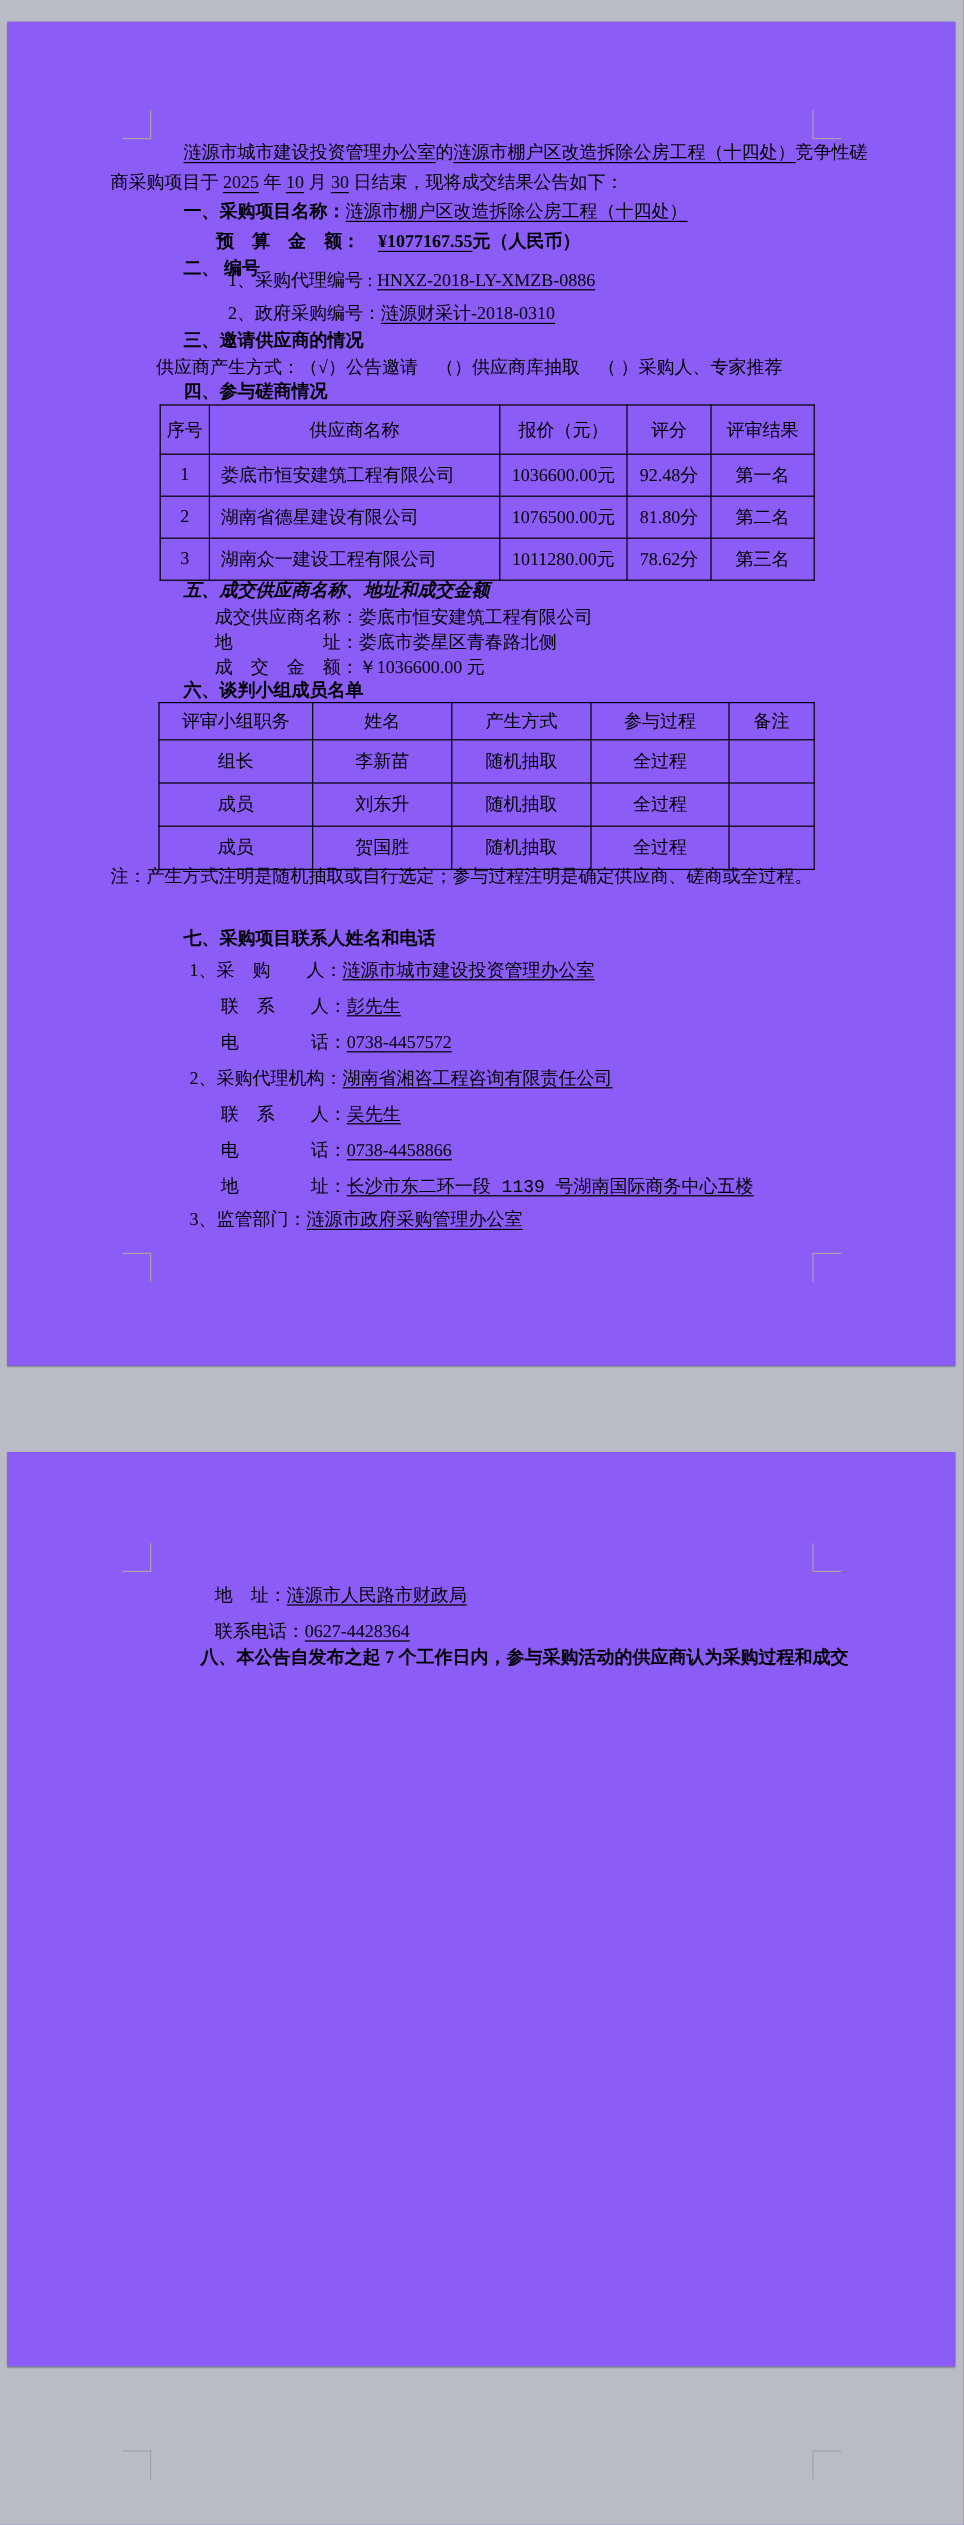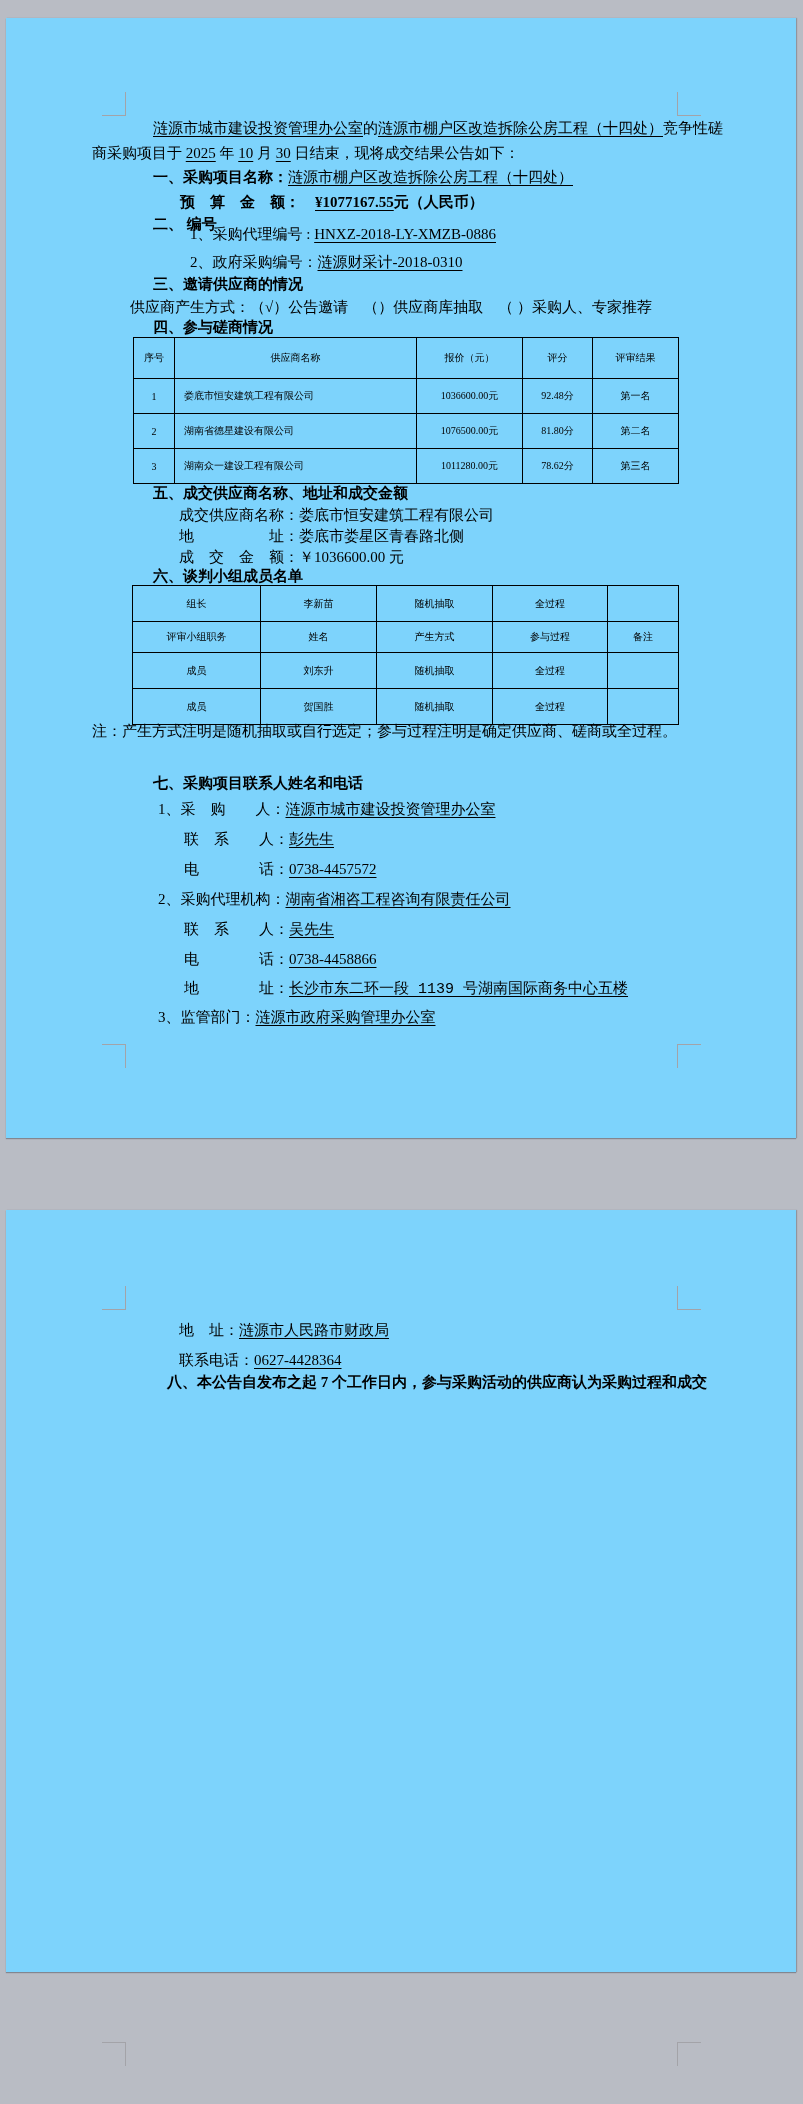--- a/index.html
+++ b/index.html
@@ -2,36 +2,36 @@
 <html><head>
 <meta charset="utf-8">
 <style>
   html,body{margin:0;padding:0;}
   body{
     width:803px;height:2104px;position:relative;overflow:hidden;
     background:#b9bcc4;
     font-family:"Liberation Serif",serif;color:#000;
   }
   .page{
-    position:absolute;left:6px;width:790px;background:#7dd3fc;
+    position:absolute;left:6px;width:790px;background:#8b5cf6;
     box-shadow:0 1px 1px rgba(90,95,105,.55), 1px 0 1px rgba(90,95,105,.35);
   }
   #page1{top:18px;height:1120px;}
   #page2{top:1210px;height:762px;}
   .ln{position:absolute;white-space:nowrap;font-size:15px;line-height:19px;}
   .b{font-weight:bold;}
   .u{text-decoration:underline;text-underline-offset:3px;}
   .crop{position:absolute;width:23px;height:23px;border:0 solid #a3a3a8;}
   .crop.tl{border-right-width:1px;border-bottom-width:1px;}
   .crop.tr{border-left-width:1px;border-bottom-width:1px;}
   .crop.bl{border-right-width:1px;border-top-width:1px;}
   .crop.br{border-left-width:1px;border-top-width:1px;}
   table.doc{position:absolute;border-collapse:collapse;table-layout:fixed;}
   table.doc td,table.doc th{
-    border:1px solid #000;font-weight:normal;font-size:10px;
+    border:1px solid #000;font-weight:normal;font-size:15px;
     text-align:center;vertical-align:middle;padding:0 3px;overflow:hidden;
   }
   #table1 th{height:40px;}
   #table1 td{height:34px;}
   #table1 td.name{text-align:left;padding-left:9px;}
   #table2 th{height:30px;}
   #table2 td{height:35px;}
   .right{text-align:right;}
 </style>
 </head>
@@ -96,50 +96,50 @@
     <tr>
       <td>3</td>
       <td class="name">湖南众一建设工程有限公司</td>
       <td>1011280.00元</td>
       <td>78.62分</td>
       <td>第三名</td>
     </tr>
   </tbody>
     </table>
 
-  <div class="ln b" style="left:147px;top:466px;">五、成交供应商名称、地址和成交金额</div>
+  <div class="ln b" style="left:147px;top:466px;font-style:italic;">五、成交供应商名称、地址和成交金额</div>
 
   <div class="ln" style="left:173px;top:488px;"><span>成交供应商名称：</span><span>娄底市恒安建筑工程有限公司</span></div>
   <div class="ln" style="left:173px;top:509px;"><span>地　　　　　址：</span><span>娄底市娄星区青春路北侧</span></div>
   <div class="ln" style="left:173px;top:530px;"><span>成　交　金　额：</span><span>￥1036600.00 元</span></div>
 
   <div class="ln b" style="left:147px;top:549px;">六、谈判小组成员名单</div>
 
   <table class="doc" id="table2" style="left:126px;top:567px;width:546px;">
     <colgroup>
         <col style="width:128px">
         <col style="width:116px">
         <col style="width:116px">
         <col style="width:115px">
         <col style="width:71px">
       </colgroup>
     <tbody>
         <tr>
+      <th>评审小组职务</th>
+      <th>姓名</th>
+      <th>产生方式</th>
+      <th>参与过程</th>
+      <th>备注</th>
+    </tr>
+    <tr>
       <td>组长</td>
       <td>李新苗</td>
       <td>随机抽取</td>
       <td>全过程</td>
       <td></td>
-    </tr>
-    <tr>
-      <th>评审小组职务</th>
-      <th>姓名</th>
-      <th>产生方式</th>
-      <th>参与过程</th>
-      <th>备注</th>
     </tr>
     <tr>
       <td>成员</td>
       <td>刘东升</td>
       <td>随机抽取</td>
       <td>全过程</td>
       <td></td>
     </tr>
     <tr>
       <td>成员</td>

